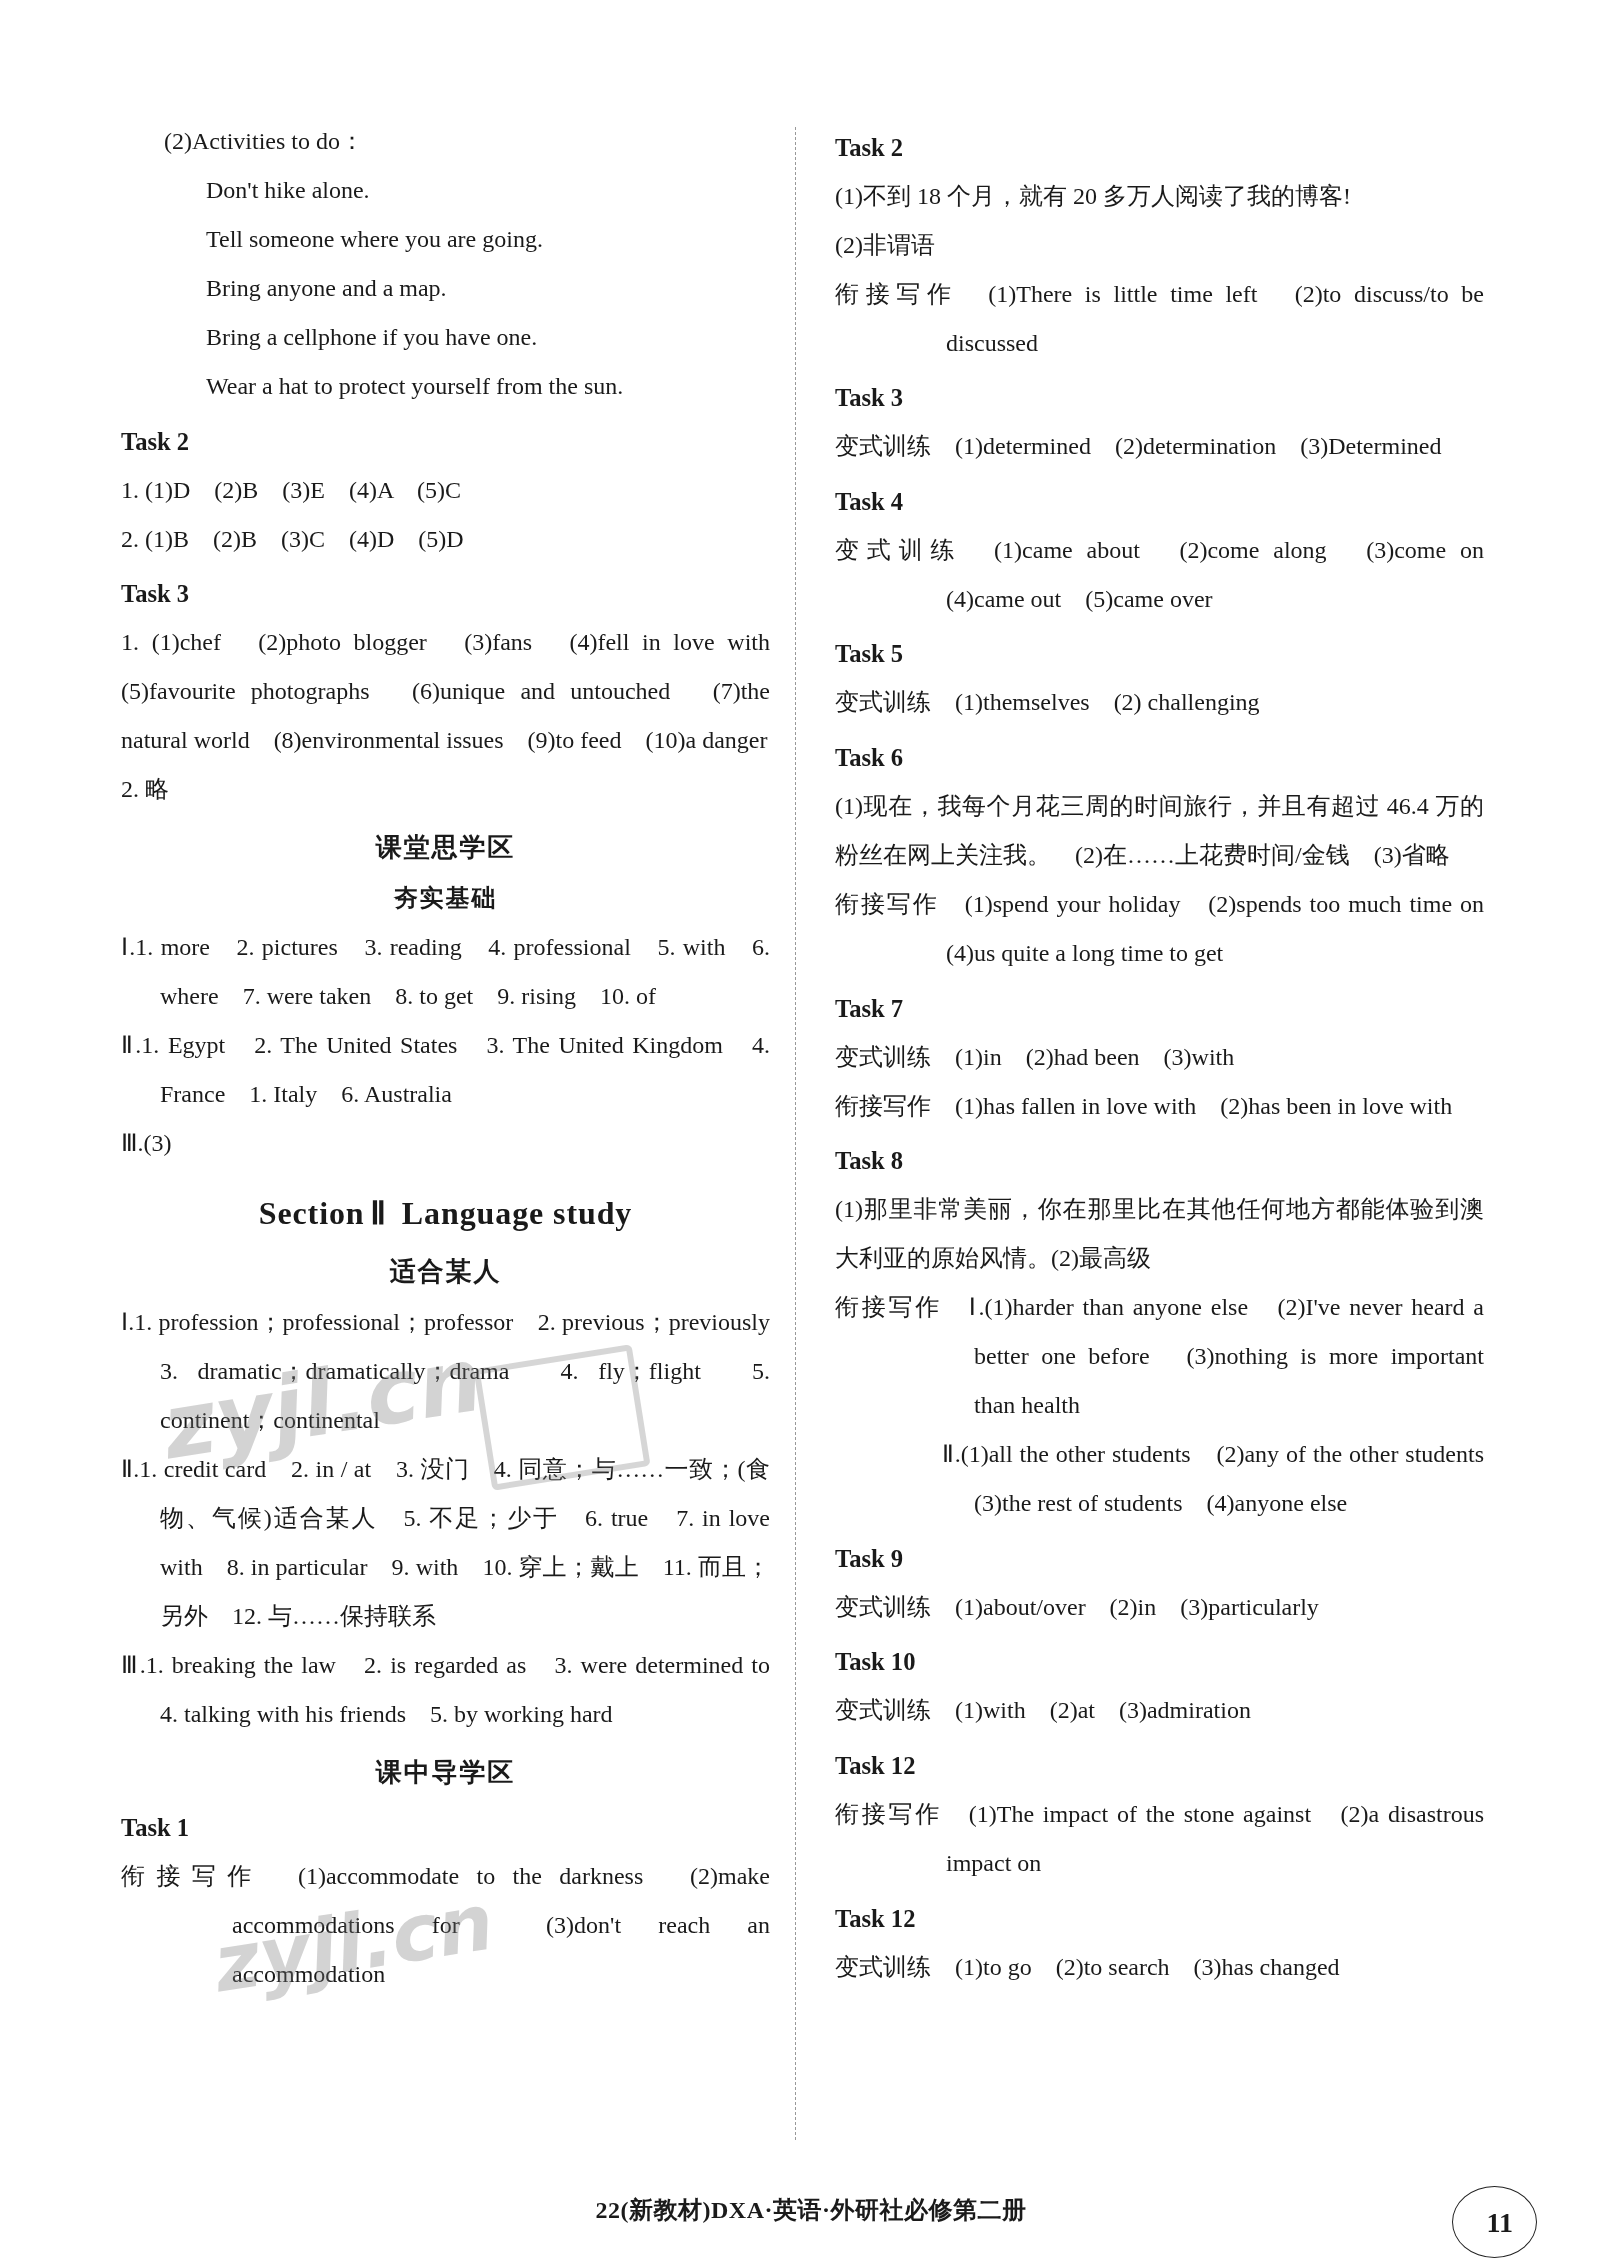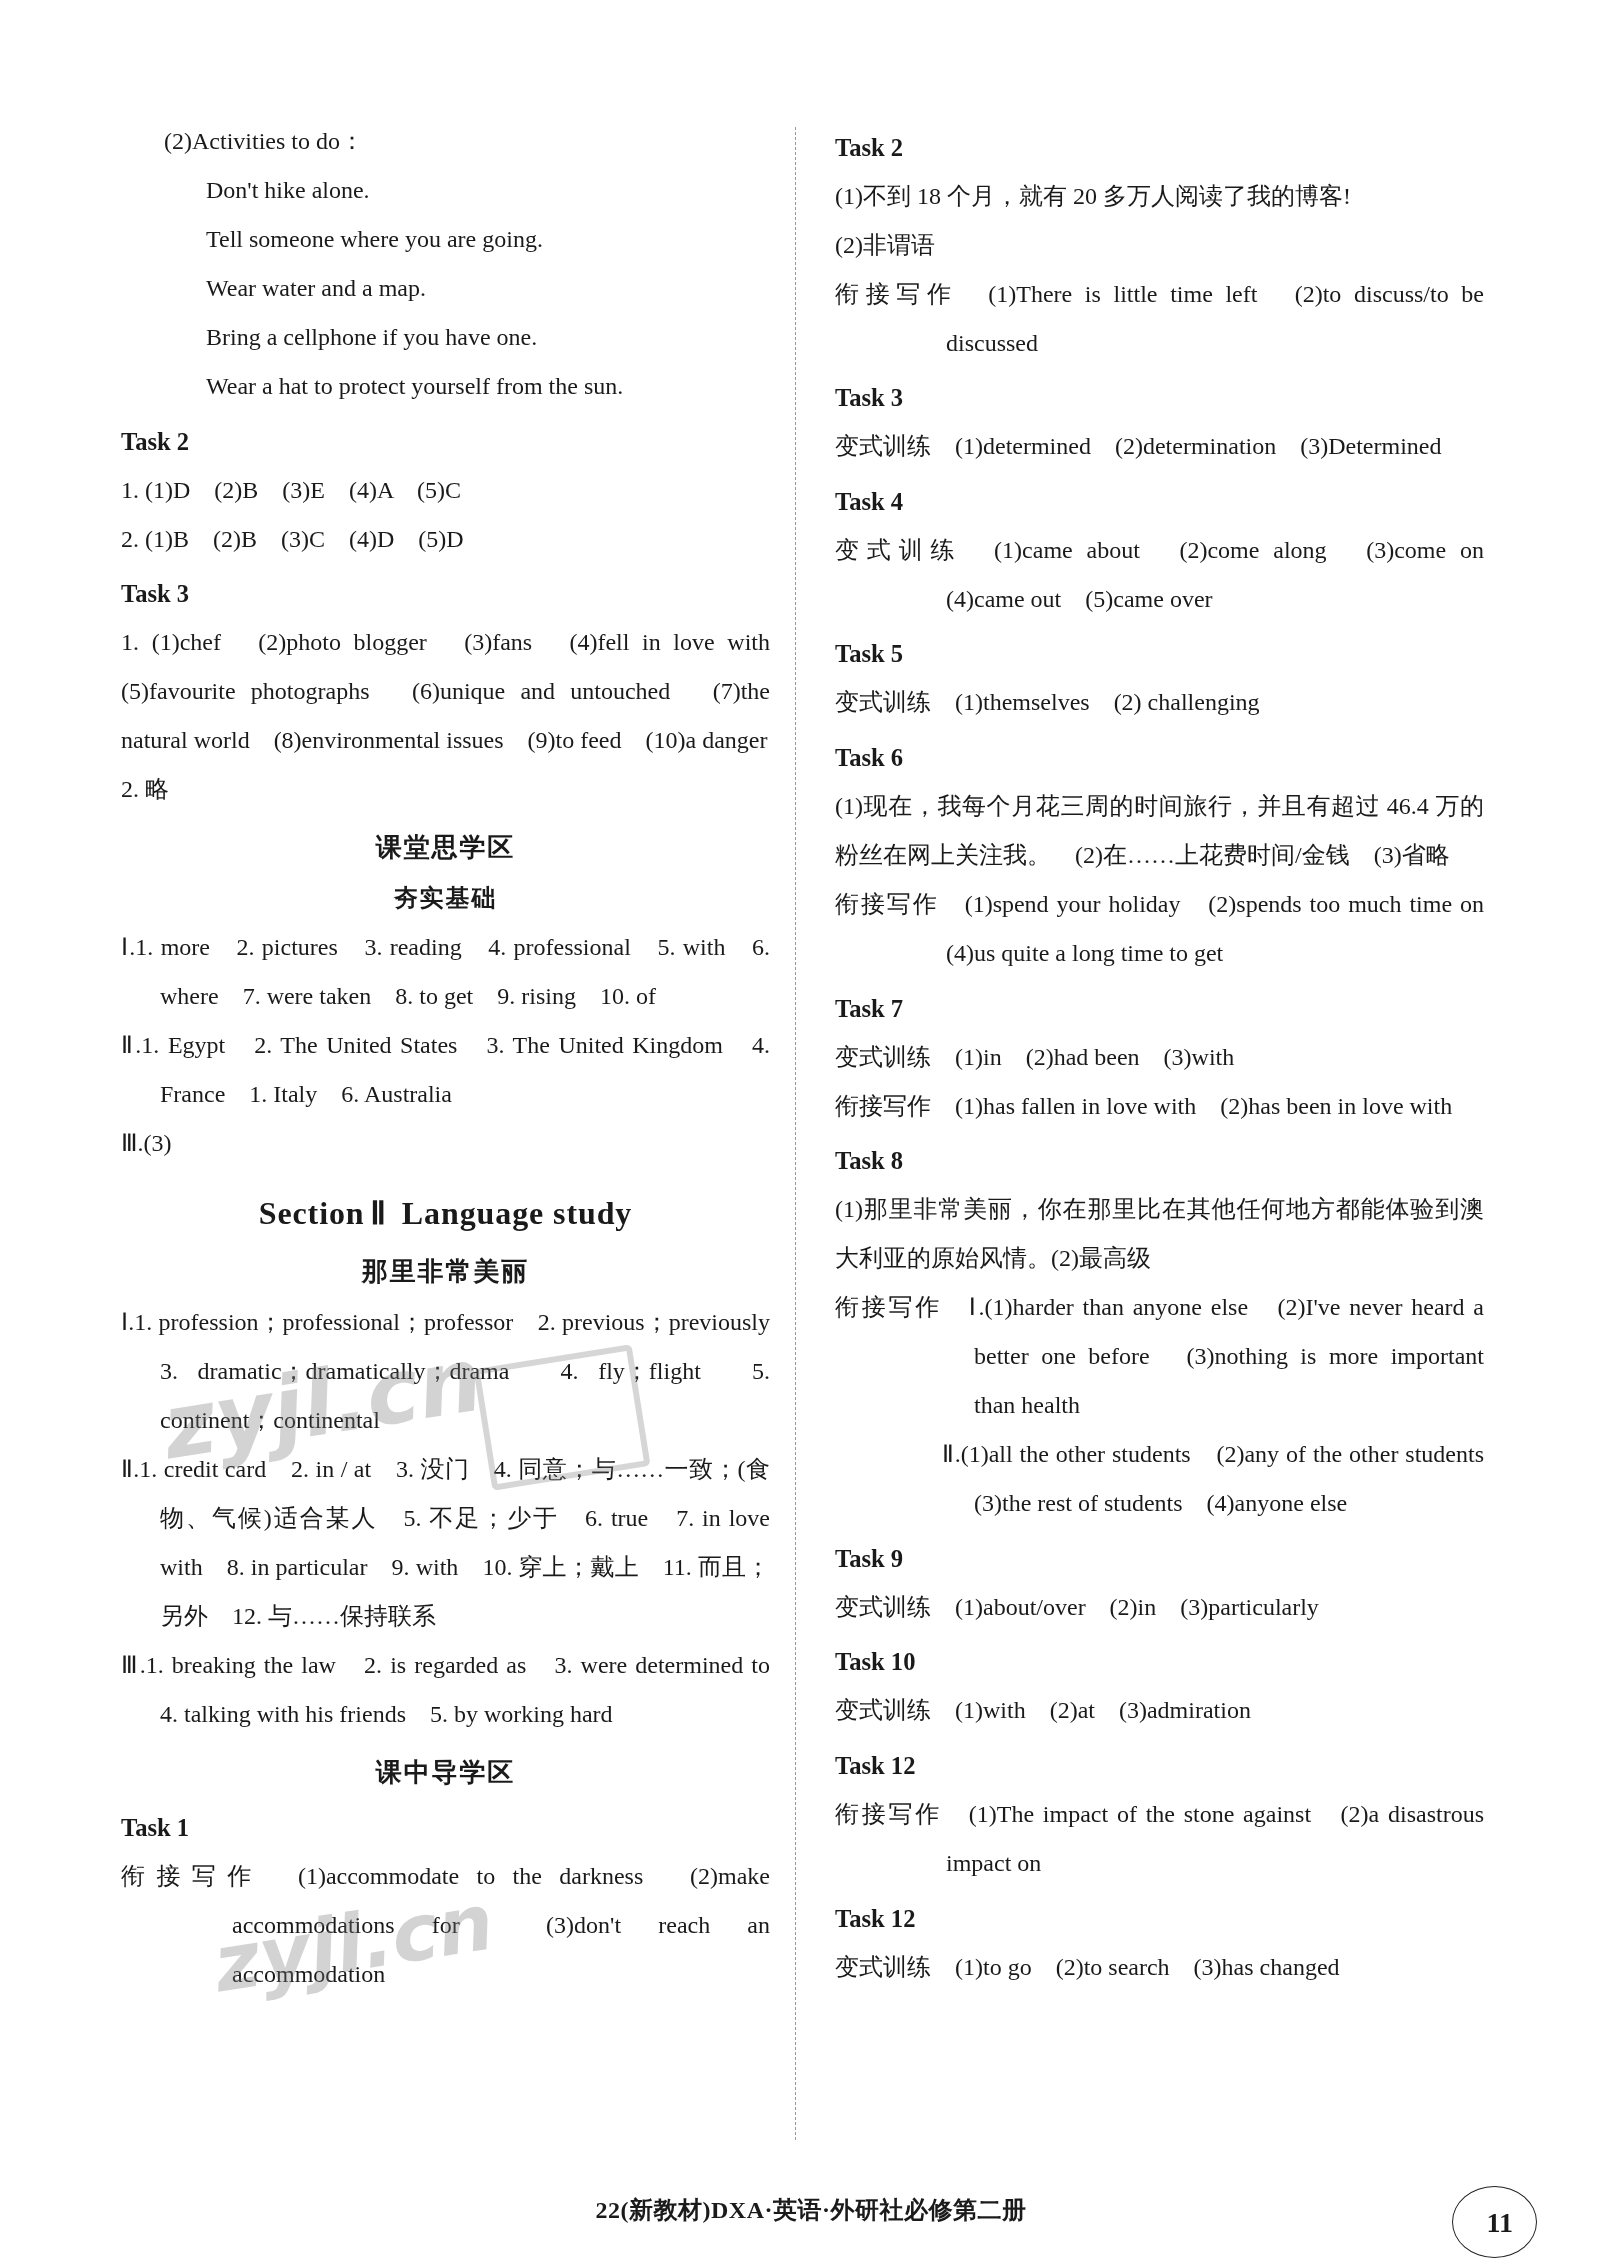--- a/index.html
+++ b/index.html
@@ -116,21 +116,21 @@
 <div class="page">
 
   <div class="divider"></div>
 
   <div class="col col-left">
 
     <div class="blk">
       <div class="line indent-1">(2)Activities to do：</div>
       <div class="line indent-2">Don't hike alone.</div>
       <div class="line indent-2">Tell someone where you are going.</div>
-      <div class="line indent-2">Wear water and a map.</div>
+      <div class="line indent-2">Bring anyone and a map.</div>
       <div class="line indent-2">Bring a cellphone if you have one.</div>
       <div class="line indent-2">Wear a hat to protect yourself from the sun.</div>
     </div>
 
     <div class="blk">
       <div class="task-head">Task 2</div>
       <div class="line">1. (1)D　(2)B　(3)E　(4)A　(5)C</div>
       <div class="line">2. (1)B　(2)B　(3)C　(4)D　(5)D</div>
     </div>
 
@@ -146,21 +146,21 @@
       <div class="line just hang-sm">Ⅰ.1. more　2. pictures　3. reading　4. professional　5. with　6. where　7. were taken　8. to get　9. rising　10. of</div>
       <div class="line just hang-sm">Ⅱ.1. Egypt　2. The United States　3. The United Kingdom　4. France　1. Italy　6. Australia</div>
       <div class="line">Ⅲ.(3)</div>
     </div>
 
     <div class="section-title">
       <span>Section</span><span class="num">Ⅱ</span><span>Language study</span>
     </div>
 
     <div class="blk">
-      <div class="cn-head">那里非常美丽</div>
+      <div class="cn-head">适合某人</div>
       <div class="line just hang-sm">Ⅰ.1. profession；professional；professor　2. previous；previously　3. dramatic；dramatically；drama　4. fly；flight　5. continent；continental</div>
       <div class="line just hang-sm">Ⅱ.1. credit card　2. in / at　3. 没门　4. 同意；与……一致；(食物、气候)适合某人　5. 不足；少于　6. true　7. in love with　8. in particular　9. with　10. 穿上；戴上　11. 而且；另外　12. 与……保持联系</div>
       <div class="line just hang-sm">Ⅲ.1. breaking the law　2. is regarded as　3. were determined to　4. talking with his friends　5. by working hard</div>
     </div>
 
     <div class="blk">
       <div class="cn-head">课中导学区</div>
       <div class="task-head">Task 1</div>
       <div class="line just hang2">衔接写作　(1)accommodate to the darkness　(2)make accommodations for　(3)don't reach an accommodation</div>
     </div>

